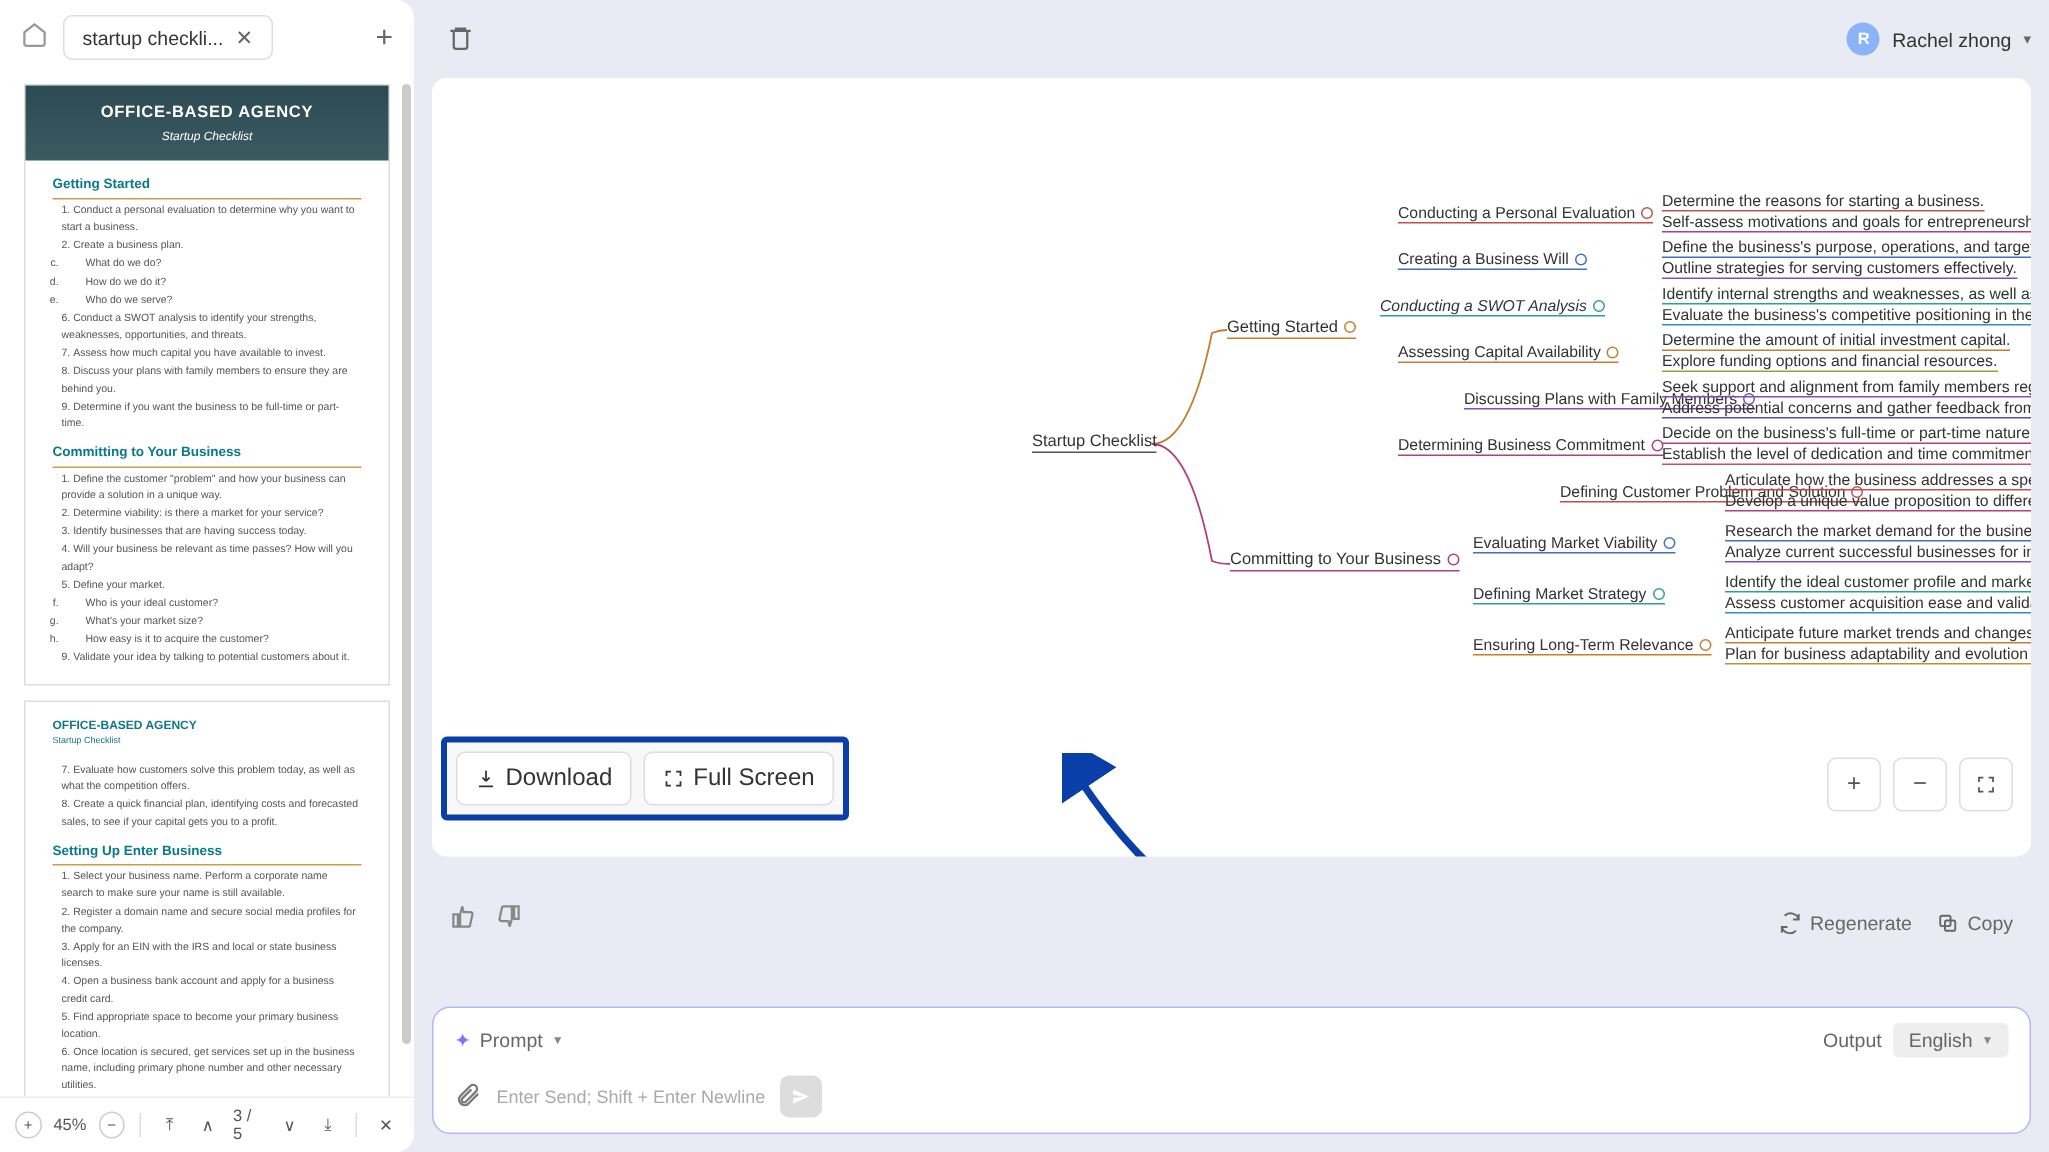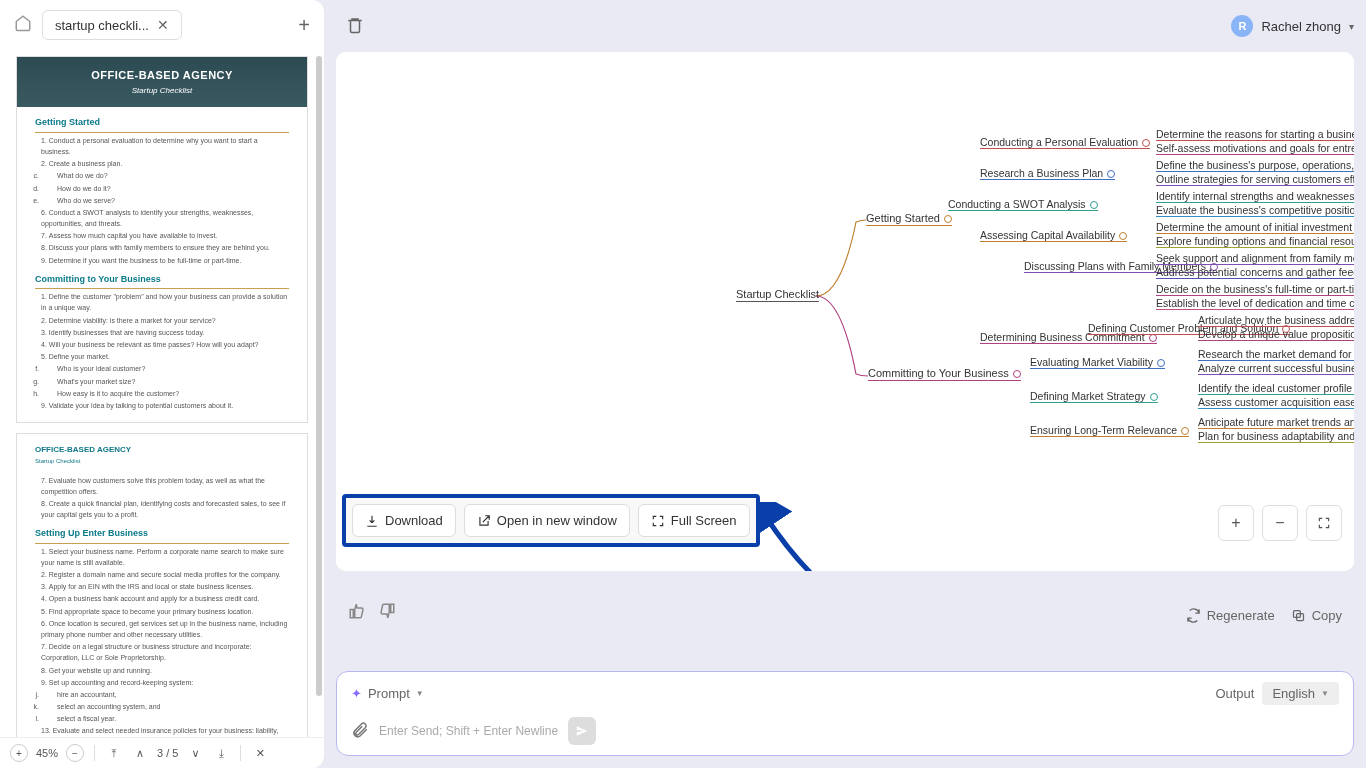--- a/index.html
+++ b/index.html
@@ -1,20 +1,20 @@
 <!DOCTYPE html>
 <html><head>
 <meta charset="utf-8">
 <style>
 * { box-sizing: border-box; margin: 0; padding: 0; }
 body { font-family: -apple-system, BlinkMacSystemFont, "Segoe UI", Arial, sans-serif; background: #eaeaf5; width: 1366px; height: 768px; overflow: hidden; font-size: 13px; color: #333; }
 .app { display: flex; height: 100%; }
 
 
-.sidebar { width: 324px; height: 100%; background: #fff; border-radius: 0 12px 12px 0; display: flex; flex-direction: column; position: relative; }
+.sidebar { width: 276px; height: 100%; background: #fff; border-radius: 0 12px 12px 0; display: flex; flex-direction: column; position: relative; }
 .sidebar-scroll { position: absolute; right: 2px; top: 56px; width: 6px; height: 640px; background: #ccc; border-radius: 3px; }
 .tabbar { display: flex; align-items: center; padding: 10px 14px; gap: 10px; }
 .home-icon { color: #999; font-size: 18px; cursor: pointer; }
 .tab { display: flex; align-items: center; gap: 8px; padding: 6px 12px; border: 1px solid #ddd; border-radius: 6px; background: #fff; cursor: pointer; }
 .tab-close { color: #666; cursor: pointer; font-size: 14px; }
 .tab-plus { margin-left: auto; color: #666; font-size: 20px; cursor: pointer; }
 .doc-pages { flex: 1; overflow: hidden; padding: 6px 16px; }
 .page { background: #fff; border: 1px solid #ddd; padding: 10px 18px; margin-bottom: 10px; font-size: 7px; line-height: 1.6; color: #555; }
 .page-head { background: linear-gradient(#2c4a52,#3a5a62); color: #fff; text-align: center; padding: 10px; margin: -10px -18px 8px -18px; }
 .page-head .ttl { font-weight: 700; font-size: 11px; letter-spacing: .5px; }
@@ -44,21 +44,21 @@
 .lvl1 { padding-bottom: 1px; }
 .lvl1.a { left: 530px; top: 160px; border-bottom: 1px solid #c08030; }
 .lvl1.b { left: 532px; top: 315px; border-bottom: 1px solid #b04080; }
 .lvl2, .lvl3 { padding-bottom: 0; }
 .lvl2 { font-size: 10.5px; }
 .lvl3 { font-size: 10.5px; }
 .dot { display: inline-block; width: 8px; height: 8px; border: 1.5px solid; border-radius: 50%; background: #fff; margin-left: 4px; vertical-align: middle; }
 .line-wrap { position: absolute; inset: 0; pointer-events: none; }
 
 .action-row { position: absolute; left: 0; bottom: 24px; display: flex; gap: 8px; padding: 6px; border: 4px solid #0a3ea8; border-radius: 4px; background: #f8f8f8; }
-.action-btn { display: flex; align-items: center; gap: 6px; padding: 8px 12px; background: #fff; border: 1px solid #ddd; border-radius: 6px; cursor: pointer; font-size: 13px; }
+.action-btn { display: flex; align-items: center; gap: 6px; padding: 8px 12px; background: #fff; border: 1px solid #ddd; border-radius: 6px; cursor: pointer; font-size: 16px; }
 
 .canvas-controls { position: absolute; right: 12px; bottom: 30px; display: flex; gap: 8px; }
 .ctrl-btn { width: 36px; height: 36px; background: #fff; border: 1px solid #ddd; border-radius: 6px; display: flex; align-items: center; justify-content: center; cursor: pointer; font-size: 16px; color: #555; }
 
 .fb-row { position: absolute; left: 12px; bottom: -4px; display: flex; gap: 12px; color: #888; }
 .fb-right { position: absolute; right: 12px; bottom: -4px; display: flex; gap: 16px; color: #666; font-size: 13px; }
 .fb-right .lnk { display: flex; align-items: flex-start; gap: 6px; cursor: pointer; }
 
 .arrow { position: absolute; pointer-events: none; }
 
@@ -193,33 +193,33 @@
           <path d="M480 244 Q505 244 520 322 Q525 324 532 324" stroke="#b04080" fill="none" stroke-width="1.2"></path>
         </svg>
         <div class="node root">Startup Checklist</div>
         <div class="node lvl1 a"><span>Getting Started</span><span class="dot" style="border-color:#c08030"></span></div>
         <div class="node lvl1 b"><span>Committing to Your Business</span><span class="dot" style="border-color:#b04080"></span></div>
 
         <div id="b1-children">
             <div class="node lvl2" style="left: 644px; top: 84px; border-bottom: 1px solid rgb(192, 80, 80);"><span>Conducting a Personal Evaluation</span><span class="dot" style="border-color:#c05050"></span></div>
             <div class="node lvl3" style="left: 820px; top: 76px; border-bottom: 1px solid rgb(192, 80, 80);">Determine the reasons for starting a business.</div>
             <div class="node lvl3" style="left: 820px; top: 90px; border-bottom: 1px solid rgb(176, 64, 128);">Self-assess motivations and goals for entrepreneurship.</div>
-            <div class="node lvl2" style="left: 644px; top: 115px; border-bottom: 1px solid rgb(64, 112, 192);"><span>Research a Business Plan</span><span class="dot" style="border-color:#4070c0"></span></div>
+            <div class="node lvl2" style="left: 644px; top: 115px; border-bottom: 1px solid rgb(64, 112, 192);"><span>Creating a Business Will</span><span class="dot" style="border-color:#4070c0"></span></div>
             <div class="node lvl3" style="left: 820px; top: 107px; border-bottom: 1px solid rgb(64, 112, 192);">Define the business's purpose, operations, and target market.</div>
             <div class="node lvl3" style="left: 820px; top: 121px; border-bottom: 1px solid rgb(128, 80, 176);">Outline strategies for serving customers effectively.</div>
-            <div class="node lvl2" style="left: 612px; top: 146px; border-bottom: 1px solid rgb(48, 160, 144);"><span>Conducting a SWOT Analysis</span><span class="dot" style="border-color:#30a090"></span></div>
+            <div class="node lvl2" style="left: 632px; top: 146px; border-bottom: 1px solid rgb(48, 160, 144); font-style: italic;"><span>Conducting a SWOT Analysis</span><span class="dot" style="border-color:#30a090"></span></div>
             <div class="node lvl3" style="left: 820px; top: 138px; border-bottom: 1px solid rgb(48, 160, 144);">Identify internal strengths and weaknesses, as well as external opportunities and threats.</div>
             <div class="node lvl3" style="left: 820px; top: 152px; border-bottom: 1px solid rgb(48, 144, 192);">Evaluate the business's competitive positioning in the market.</div>
             <div class="node lvl2" style="left: 644px; top: 177px; border-bottom: 1px solid rgb(192, 128, 48);"><span>Assessing Capital Availability</span><span class="dot" style="border-color:#c08030"></span></div>
             <div class="node lvl3" style="left: 820px; top: 169px; border-bottom: 1px solid rgb(192, 128, 48);">Determine the amount of initial investment capital.</div>
             <div class="node lvl3" style="left: 820px; top: 183px; border-bottom: 1px solid rgb(160, 160, 48);">Explore funding options and financial resources.</div>
             <div class="node lvl2" style="left: 644px; top: 208px; border-bottom: 1px solid rgb(128, 80, 176); margin-left: 44px;"><span>Discussing Plans with Family Members</span><span class="dot" style="border-color:#8050b0"></span></div>
             <div class="node lvl3" style="left: 820px; top: 200px; border-bottom: 1px solid rgb(128, 80, 176);">Seek support and alignment from family members regarding the business venture.</div>
             <div class="node lvl3" style="left: 820px; top: 214px; border-bottom: 1px solid rgb(80, 80, 176);">Address potential concerns and gather feedback from loved ones.</div>
-            <div class="node lvl2" style="left: 644px; top: 239px; border-bottom: 1px solid rgb(176, 64, 128); margin-top: 40px;"><span>Determining Business Commitment</span><span class="dot" style="border-color:#b04080"></span></div>
+            <div class="node lvl2" style="left: 644px; top: 239px; border-bottom: 1px solid rgb(176, 64, 128);"><span>Determining Business Commitment</span><span class="dot" style="border-color:#b04080"></span></div>
             <div class="node lvl3" style="left: 820px; top: 231px; border-bottom: 1px solid rgb(176, 64, 128);">Decide on the business's full-time or part-time nature.</div>
             <div class="node lvl3" style="left: 820px; top: 245px; border-bottom: 1px solid rgb(192, 80, 128);">Establish the level of dedication and time commitment required.</div>
           </div>
         <div id="b2-children">
             <div class="node lvl2" style="left: 704px; top: 270px; border-bottom: 1px solid rgb(192, 80, 80); margin-left: 48px;"><span>Defining Customer Problem and Solution</span><span class="dot" style="border-color:#c05050"></span></div>
             <div class="node lvl3" style="left: 862px; top: 262px; border-bottom: 1px solid rgb(192, 80, 80);">Articulate how the business addresses a specific customer need.</div>
             <div class="node lvl3" style="left: 862px; top: 276px; border-bottom: 1px solid rgb(176, 64, 128);">Develop a unique value proposition to differentiate from competitors.</div>
             <div class="node lvl2" style="left: 694px; top: 304px; border-bottom: 1px solid rgb(64, 112, 192);"><span>Evaluating Market Viability</span><span class="dot" style="border-color:#4070c0"></span></div>
             <div class="node lvl3" style="left: 862px; top: 296px; border-bottom: 1px solid rgb(64, 112, 192);">Research the market demand for the business's offerings.</div>
             <div class="node lvl3" style="left: 862px; top: 310px; border-bottom: 1px solid rgb(128, 80, 176);">Analyze current successful businesses for insights and best practices.</div>
@@ -234,26 +234,20 @@
 
       <div class="action-row" style="left:6px">
         <div class="action-btn">
           <svg width="14" height="14" viewBox="0 0 24 24" fill="none" stroke="currentColor" stroke-width="2">
               <path d="M12 3v12m0 0l-4-4m4 4l4-4M4 21h16"></path>
             </svg>
           <span>Download</span>
         </div>
         <div class="action-btn">
           <svg width="14" height="14" viewBox="0 0 24 24" fill="none" stroke="currentColor" stroke-width="2">
-              <path d="M14 3h7v7m0-7L10 14M5 5v14h14v-7"></path>
-            </svg>
-          <span>Open in new window</span>
-        </div>
-        <div class="action-btn">
-          <svg width="14" height="14" viewBox="0 0 24 24" fill="none" stroke="currentColor" stroke-width="2">
               <path d="M4 9V4h5M20 9V4h-5M4 15v5h5M20 15v5h-5"></path>
             </svg>
           <span>Full Screen</span>
         </div>
       </div>
 
       <div class="canvas-controls">
         <div class="ctrl-btn">+</div>
         <div class="ctrl-btn">−</div>
         <div class="ctrl-btn">

